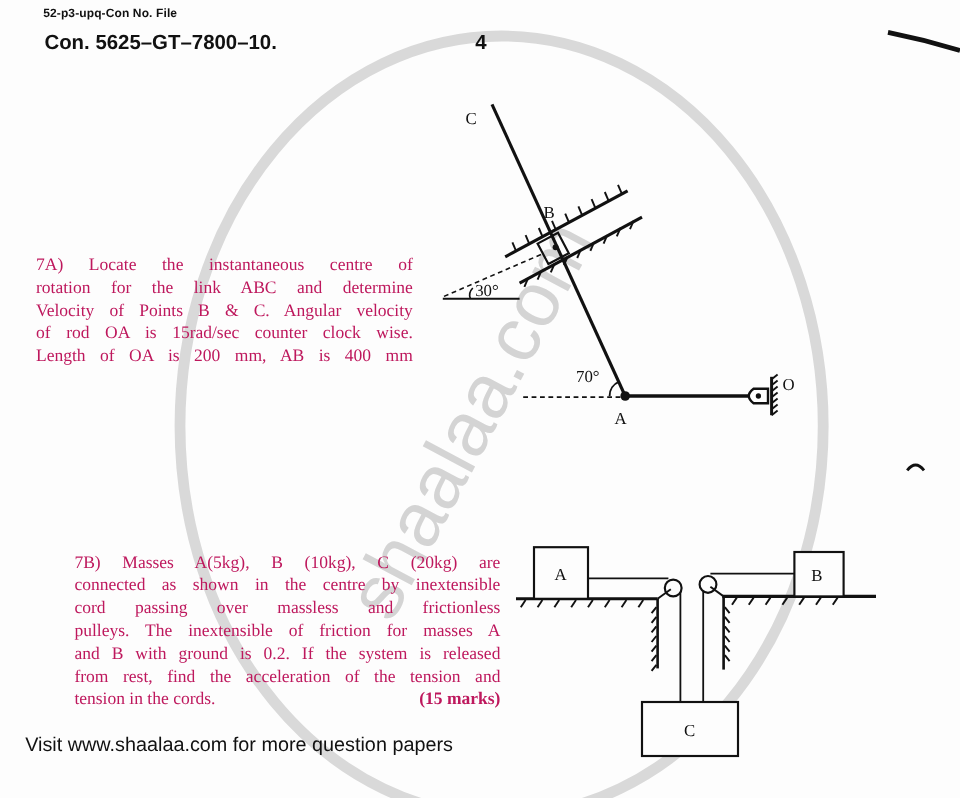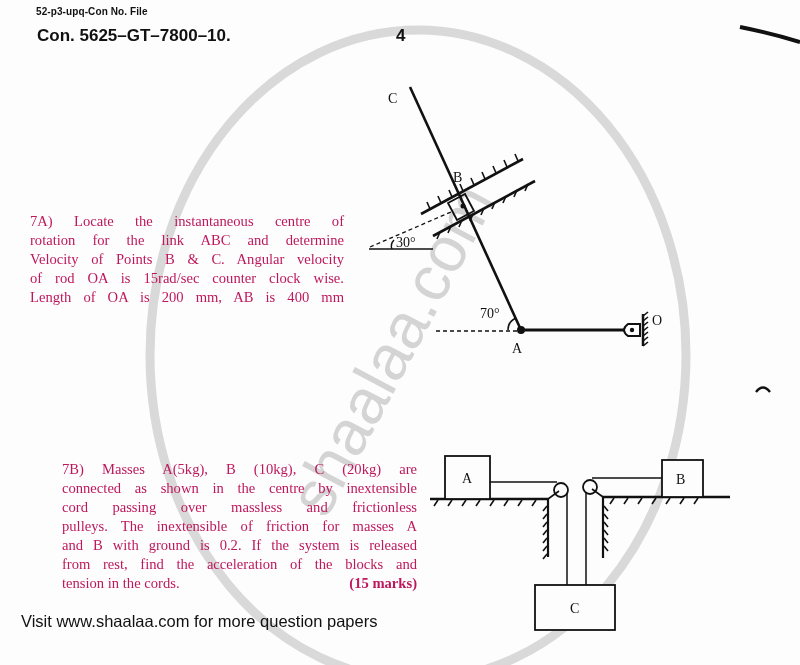--- a/index.html
+++ b/index.html
@@ -56,21 +56,21 @@
   <span class="line">of rod OA is 15rad/sec counter clock wise.</span>
   <span class="line">Length of OA is 200 mm, AB is 400 mm</span>
 </div>
 
 <div class="abs qtext q7b">
   <span class="line">7B) Masses A(5kg), B (10kg), C (20kg) are</span>
   <span class="line">connected as shown  in the centre by inextensible</span>
   <span class="line">cord passing over massless and frictionless</span>
   <span class="line">pulleys. The inextensible of friction for masses A</span>
   <span class="line">and B with ground is 0.2. If the system is released</span>
-  <span class="line">from rest, find the acceleration of the blocks and</span>
+  <span class="line">from rest, find the acceleration of the tension and</span>
   <span class="line last">
     <span>tension in the cords.</span>
     <span class="marks">(15 marks)</span>
   </span>
 </div>
 
 <svg class="overlay" width="800" height="665">
   <defs>
     <pattern id="hatchDown" width="9" height="8" patternUnits="userSpaceOnUse">
       <line x1="7" y1="0" x2="2" y2="7" stroke="#111" stroke-width="2"></line>

